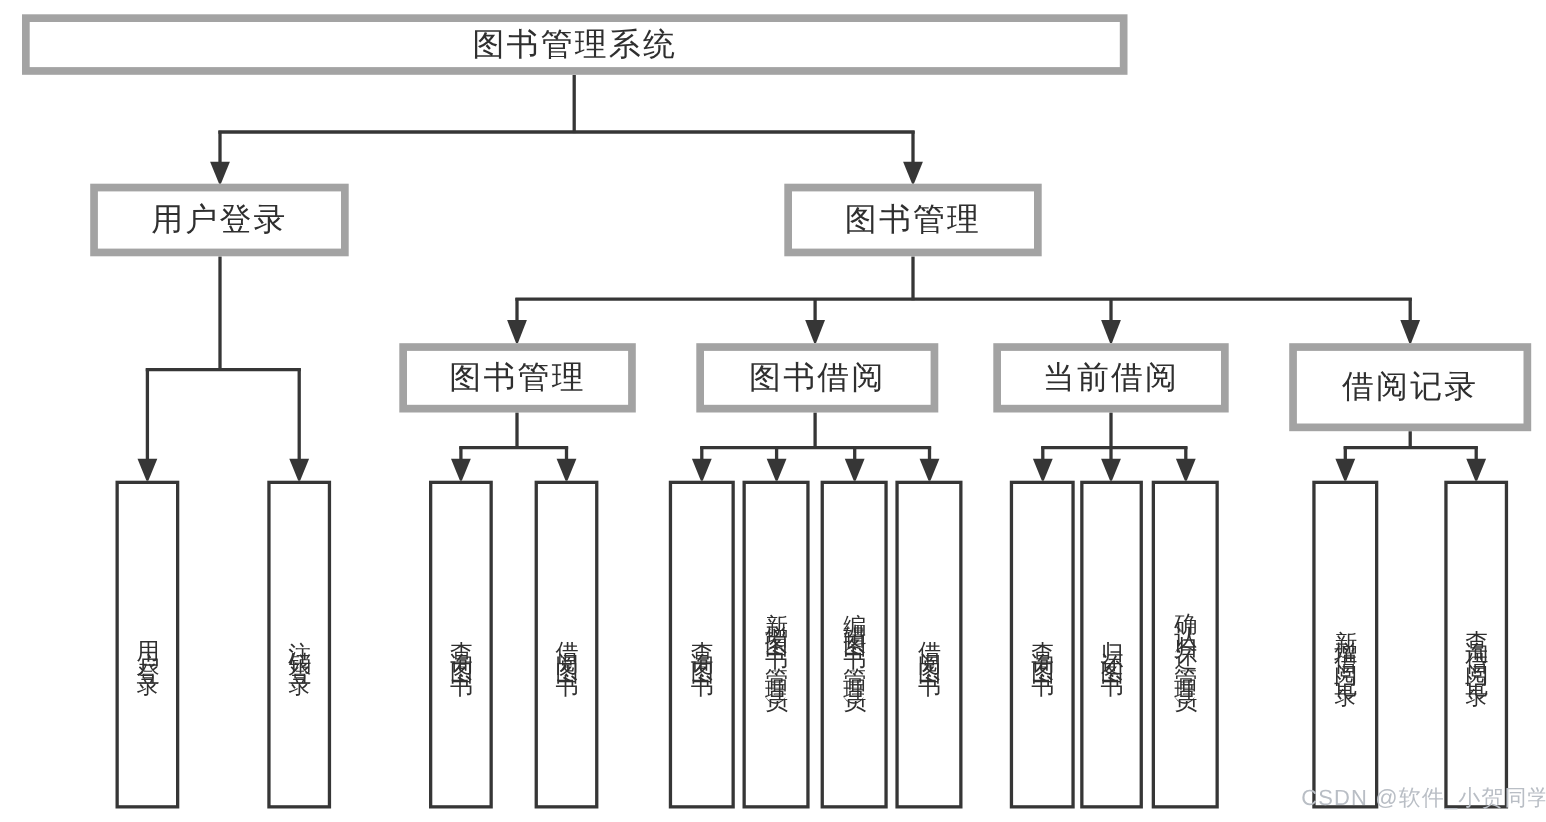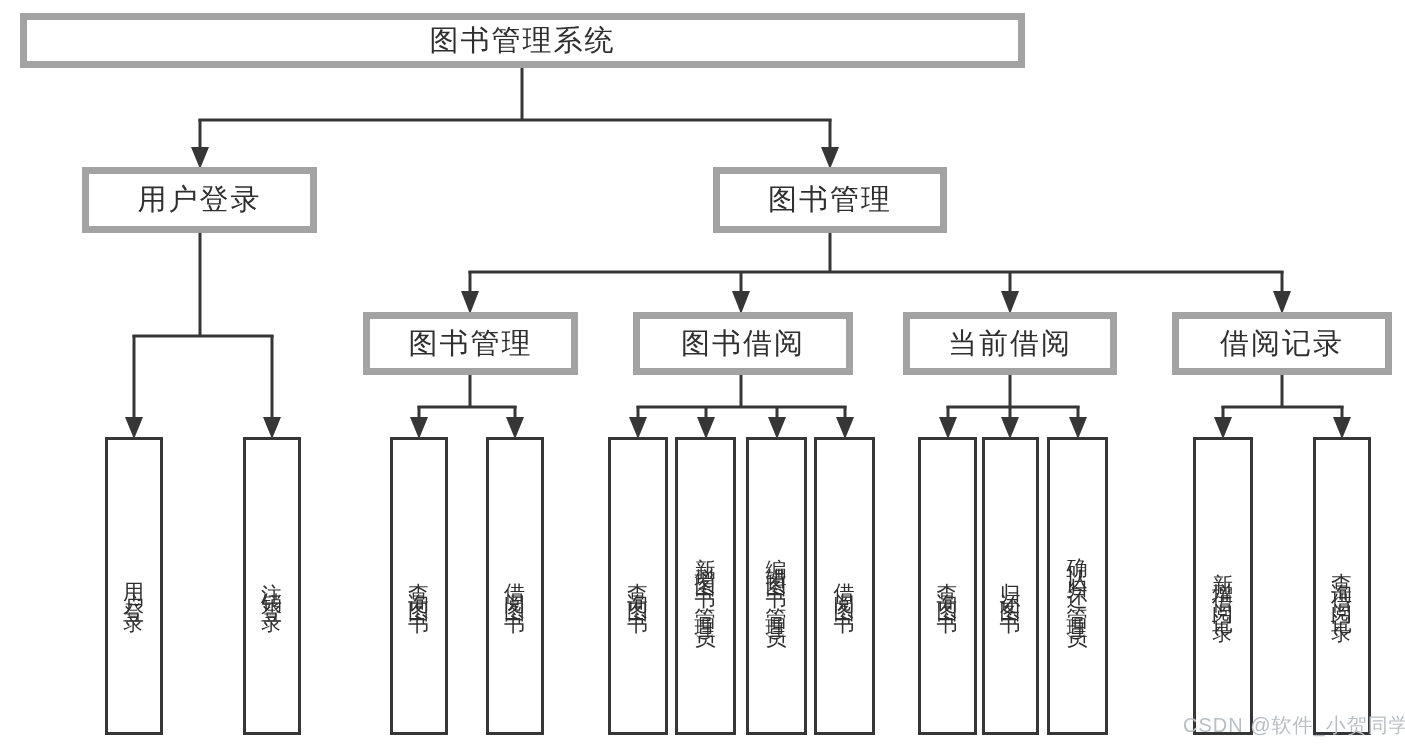--- a/index.html
+++ b/index.html
@@ -101,21 +101,21 @@
   </svg>
 
   <div class="node" style="left:20px;top:13px;width:1005px;height:55px;">图书管理系统</div>
 
   <div class="node" style="left:82px;top:167px;width:235px;height:66px;">用户登录</div>
   <div class="node" style="left:713px;top:167px;width:234px;height:66px;">图书管理</div>
 
   <div class="node" style="left:363px;top:312px;width:215px;height:63px;">图书管理</div>
   <div class="node" style="left:633px;top:312px;width:220px;height:63px;">图书借阅</div>
   <div class="node" style="left:903px;top:312px;width:214px;height:63px;">当前借阅</div>
-  <div class="node" style="left:1172px;top:312px;width:220px;height:63px;">借阅记录</div>
+  <div class="node" style="left:1172px;top:312px;width:220px;height:80px;">借阅记录</div>
 
   <div class="vnode" style="left:105px;width:58px;">
     <span class="vtext">用户登录</span>
   </div>
   <div class="vnode" style="left:243px;width:58px;">
     <span class="vtext">注销登录</span>
   </div>
 
   <div class="vnode" style="left:390px;width:58px;">
     <span class="vtext">查询图书</span>

